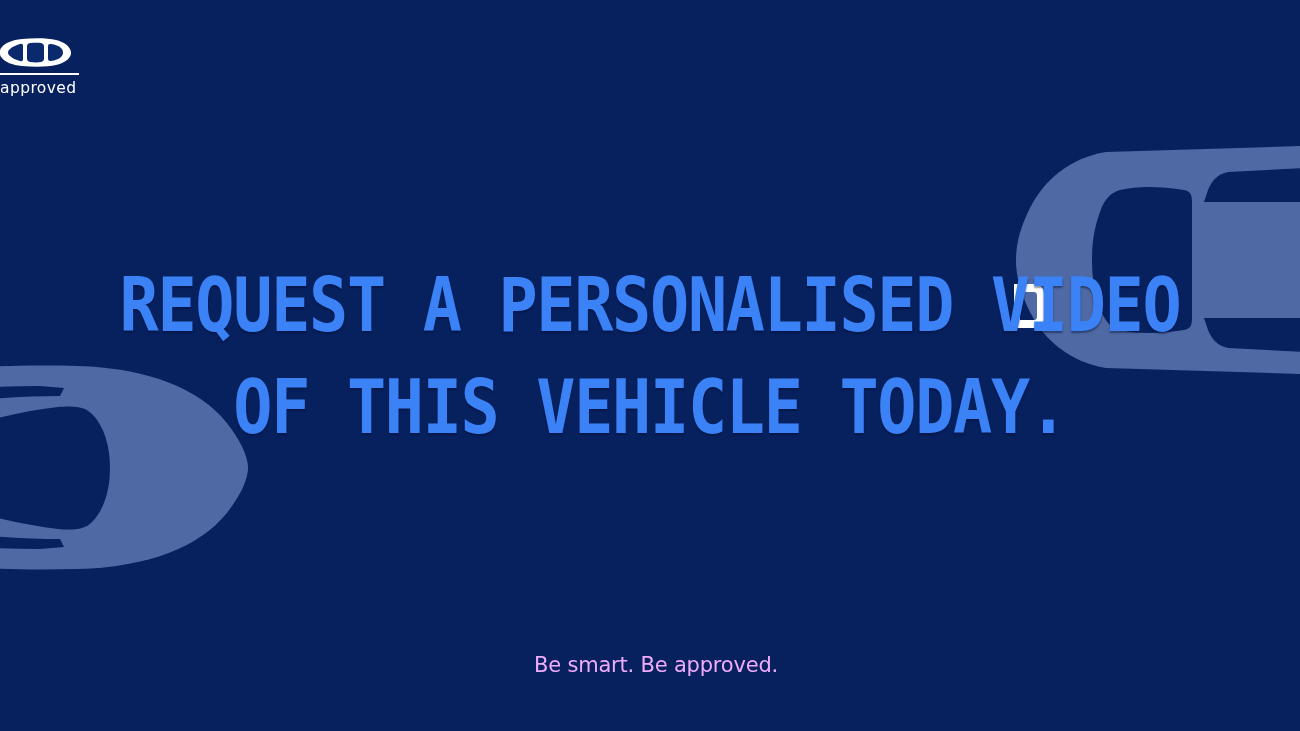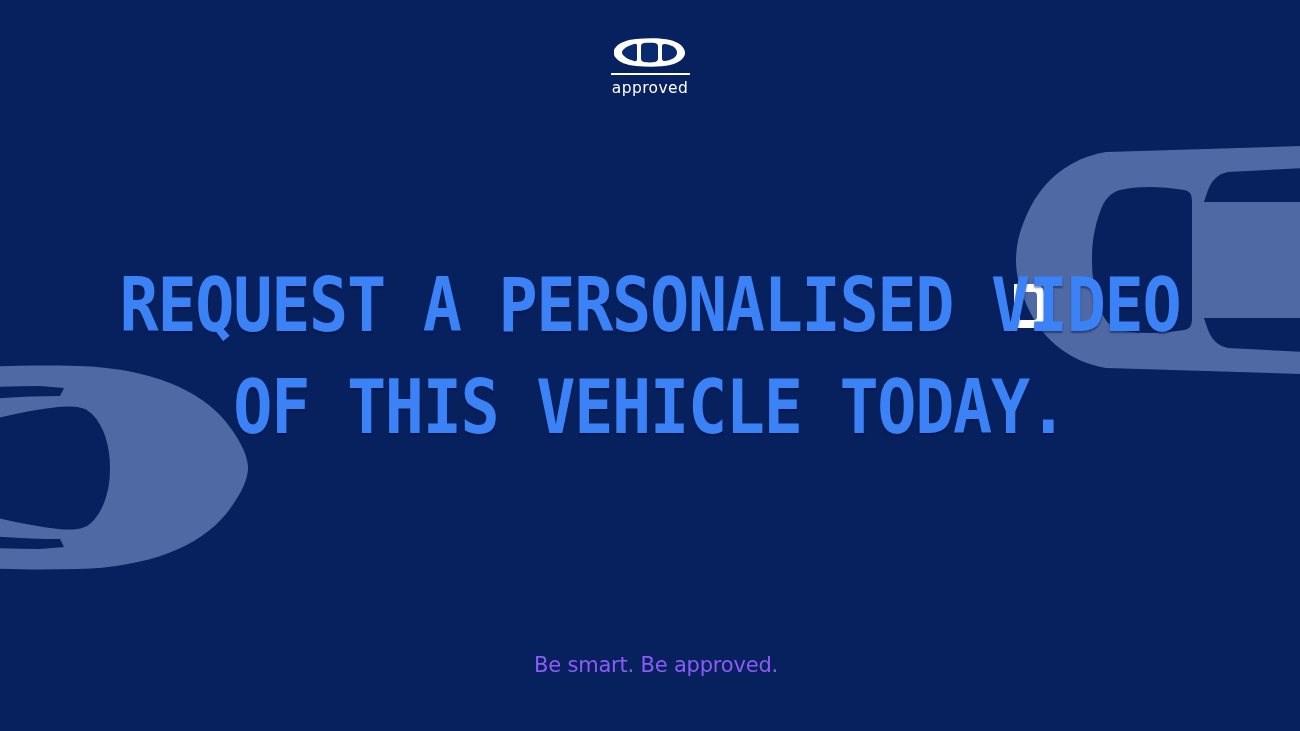--- a/index.html
+++ b/index.html
@@ -37,21 +37,20 @@
   }
 
   
   .logo-block {
     position: absolute;
     left: 0;
     right: 0;
     top: 38px;
     display: flex;
     flex-direction: column;
-    align-items: center;
   }
   .logo-mark {
     width: 72px;
     height: 29px;
     display: block;
   }
   .logo-rule {
     width: 79px;
     height: 2px;
     background: #ffffff;
@@ -91,21 +90,21 @@
     margin-top: 28px;
   }
 
   
   .tagline {
     position: absolute;
     left: 12px;
     right: 0;
     top: 655px;
     text-align: center;
-    color: #8b5cf6;
+    color: #f0abfc;
     font-family: "DejaVu Sans", sans-serif;
     font-weight: 400;
     font-size: 21px;
     letter-spacing: -0.2px;
     line-height: 1;
     white-space: nowrap;
   }
 </style>
 </head>
 <body>

